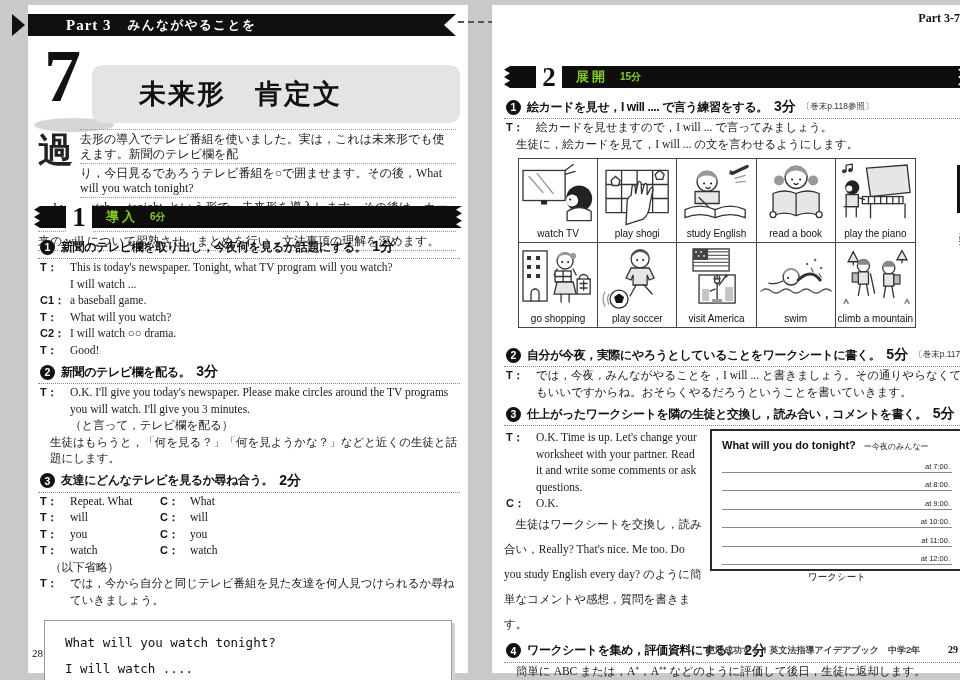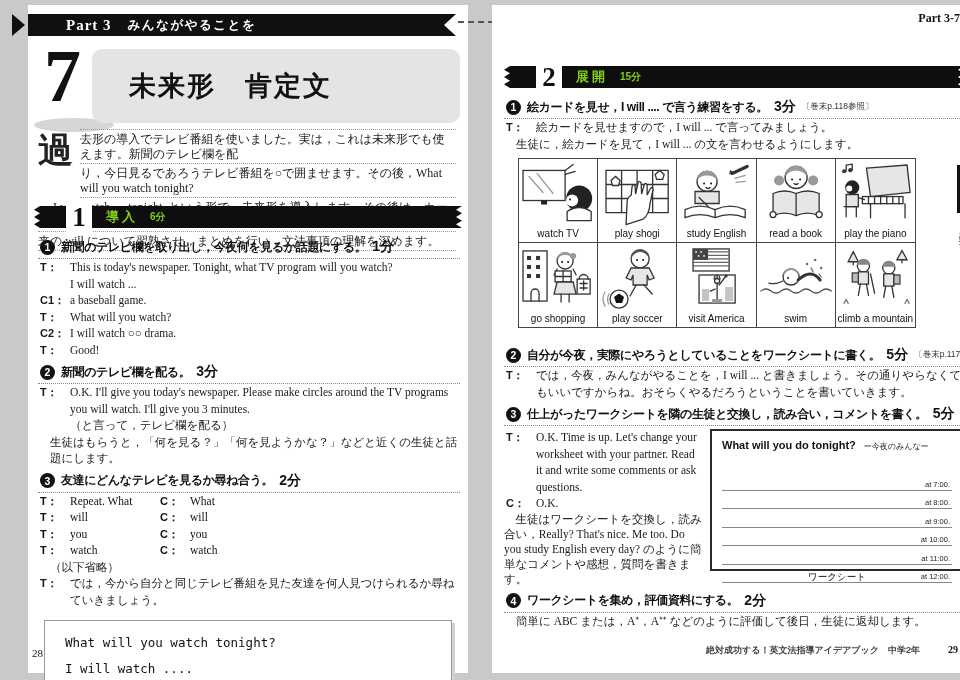--- a/index.html
+++ b/index.html
@@ -15,22 +15,22 @@
   .rib-bar{width:428px;background:#101010;color:#fff;display:flex;align-items:center;
            padding-left:38px;box-sizing:border-box;
            clip-path:polygon(0 0,100% 0,calc(100% - 12px) 50%,100% 100%,0 100%)}
   .rib-part{font-family:"Liberation Serif",serif;font-weight:bold;font-size:15px;letter-spacing:1px;margin-right:16px}
   .rib-title{font-size:12.5px;font-weight:bold;letter-spacing:1.5px}
 
   
   .lesson-num{position:absolute;top:34px;left:16px;font-family:"Liberation Serif",serif;font-weight:bold;
               font-size:74px;line-height:1;z-index:2}
   .lesson-shadow{position:absolute;top:113px;left:6px;width:80px;height:14px;background:#d6d6d6;border-radius:50%}
-  .lesson-bar{position:absolute;top:44px;left:64px;right:8px;height:74px;background:#e4e4e4;border-radius:10px;
-              display:flex;align-items:center;padding-left:37px;box-sizing:border-box}
+  .lesson-bar{position:absolute;top:60px;left:64px;right:8px;height:58px;background:#e4e4e4;border-radius:10px;
+              display:flex;align-items:center;padding-left:47px;box-sizing:border-box}
   .lesson-title{font-size:27px;font-weight:bold;letter-spacing:2px}
 
   
   .intro{position:absolute;top:124px;left:10px;right:12px;font-family:"Liberation Serif",serif;
          font-size:12px;color:#222}
   .dropcap{float:left;font-size:35px;font-weight:bold;line-height:38px;margin:3px 7px 0 0}
   .iline{overflow:hidden;padding:2px 0 1px;border-bottom:1px dotted #999;line-height:15px}
   .iline.first{border-top:1px dotted #999}
 
   
@@ -92,27 +92,27 @@
   .card svg{flex:1;width:100%;min-height:0}
   .clabel{font-size:10px;text-align:center;padding:0 0 3px;color:#111}
   .ln{stroke:#333;fill:none;stroke-width:1.3;stroke-linecap:round;stroke-linejoin:round}
   .f-white{fill:#fff;stroke:#333;stroke-width:1.3}
   .f-light{fill:#e6e6e6;stroke:#333;stroke-width:1.3}
   .f-dark{fill:#222;stroke:none}
 
   
   .cols{display:flex;gap:8px;align-items:flex-start;margin-top:3px}
   .col-text{flex:1;min-width:0}
-  .note-para{font-family:"Liberation Serif",serif;font-size:11.5px;line-height:15px;
+  .note-para{font-family:"Liberation Serif",serif;font-size:11.5px;line-height:25px;
              text-indent:1em;color:#1a1a1a}
   .ws-wrap{flex:0 0 254px;width:254px}
   .ws-box{border:2px solid #2a2a2a;background:#fff;padding:8px 10px 10px;box-sizing:border-box;height:142px}
   .ws-title{font-size:11px;font-weight:bold;display:flex;align-items:baseline;gap:8px}
   .ws-sub{font-size:8px;font-weight:normal;color:#222}
-  .ws-rows{margin-top:20px}
+  .ws-rows{margin-top:2px}
   .ws-row{position:relative;height:17.5px;border-bottom:1px solid #888}
   .ws-row .wtime{position:absolute;right:2px;bottom:1px;font-size:7.5px;color:#222}
   .ws-caption{text-align:center;font-size:9.5px;}
 
   
   .footer{position:absolute;bottom:16px;right:16px;display:flex;align-items:baseline;gap:28px}
   .f-title{font-size:9px;color:#444;font-weight:bold}
   .f-page{font-size:10px;font-weight:bold;font-family:"Liberation Serif",serif}
   .side-tab{position:absolute;right:0;top:160px;width:17px;height:48px;background:#111;color:#fff;
             display:flex;align-items:center;justify-content:center;writing-mode:vertical-rl;

